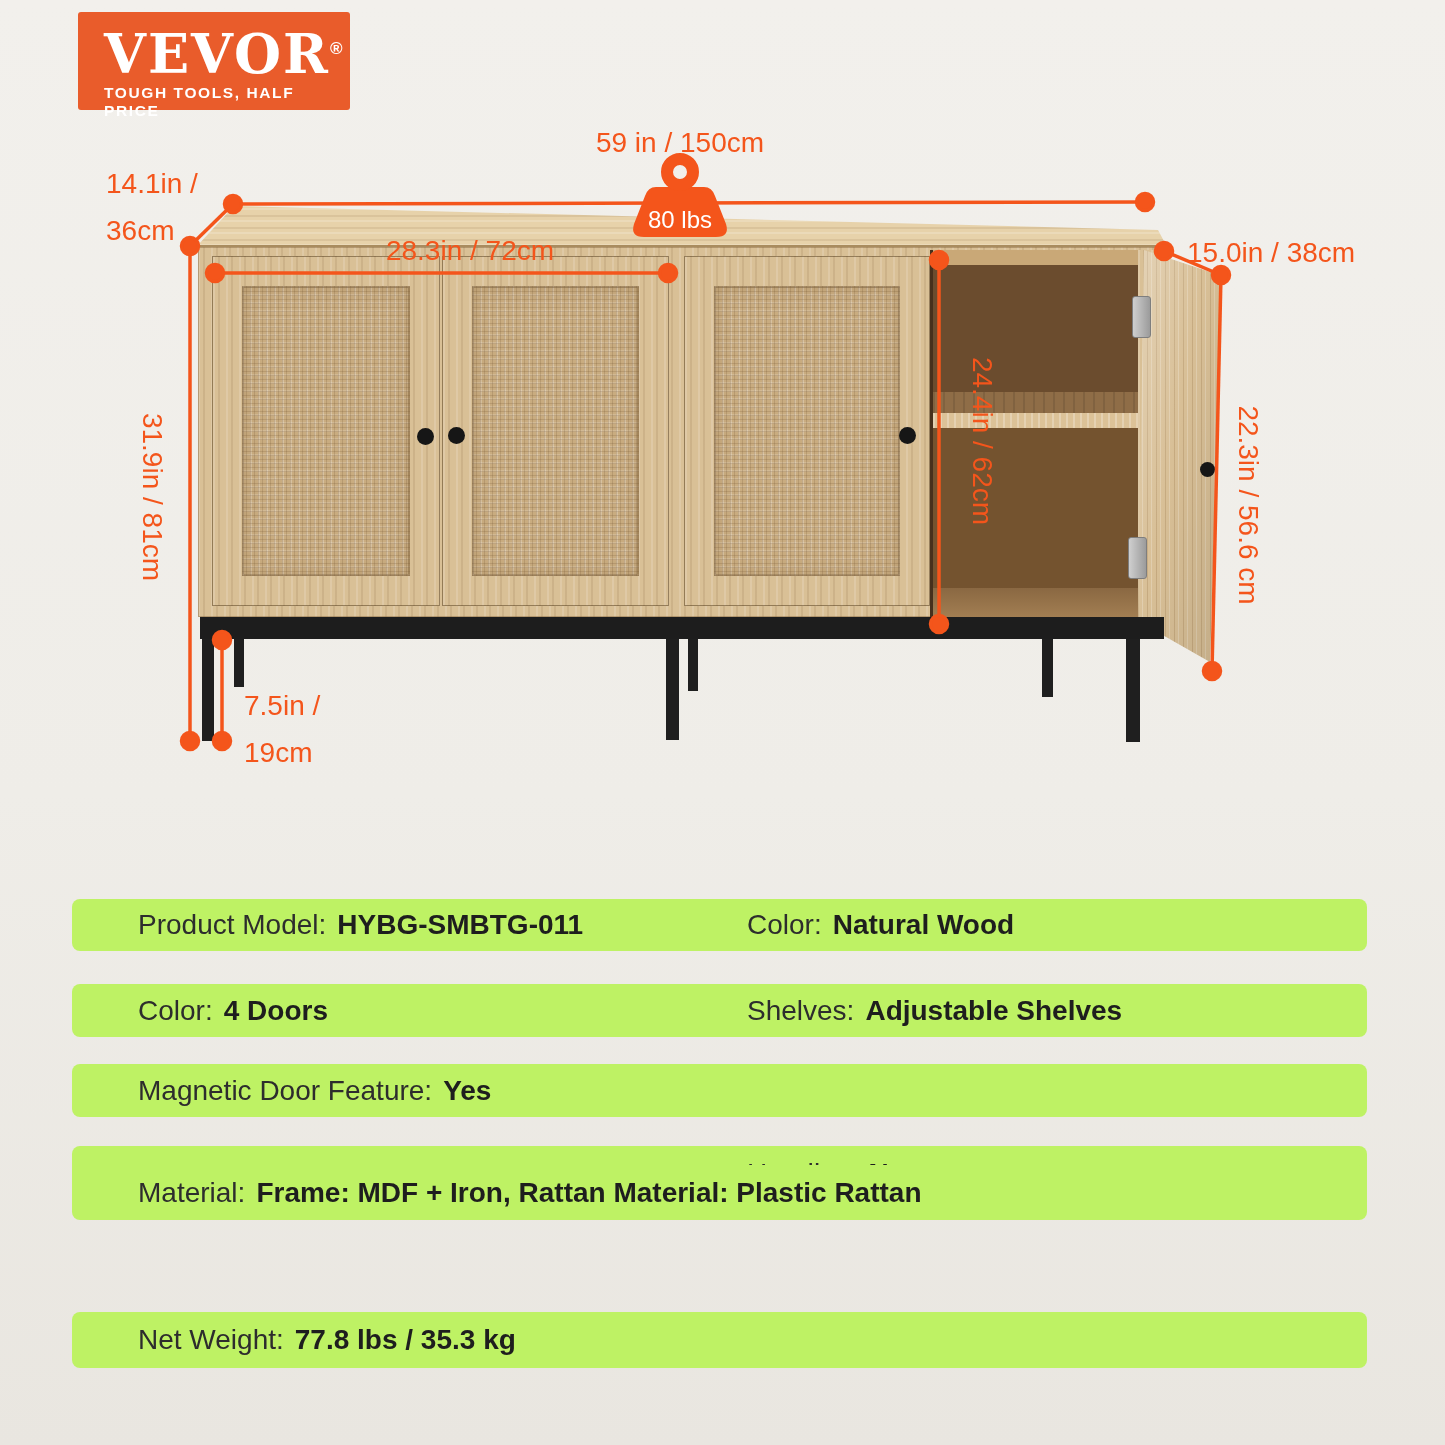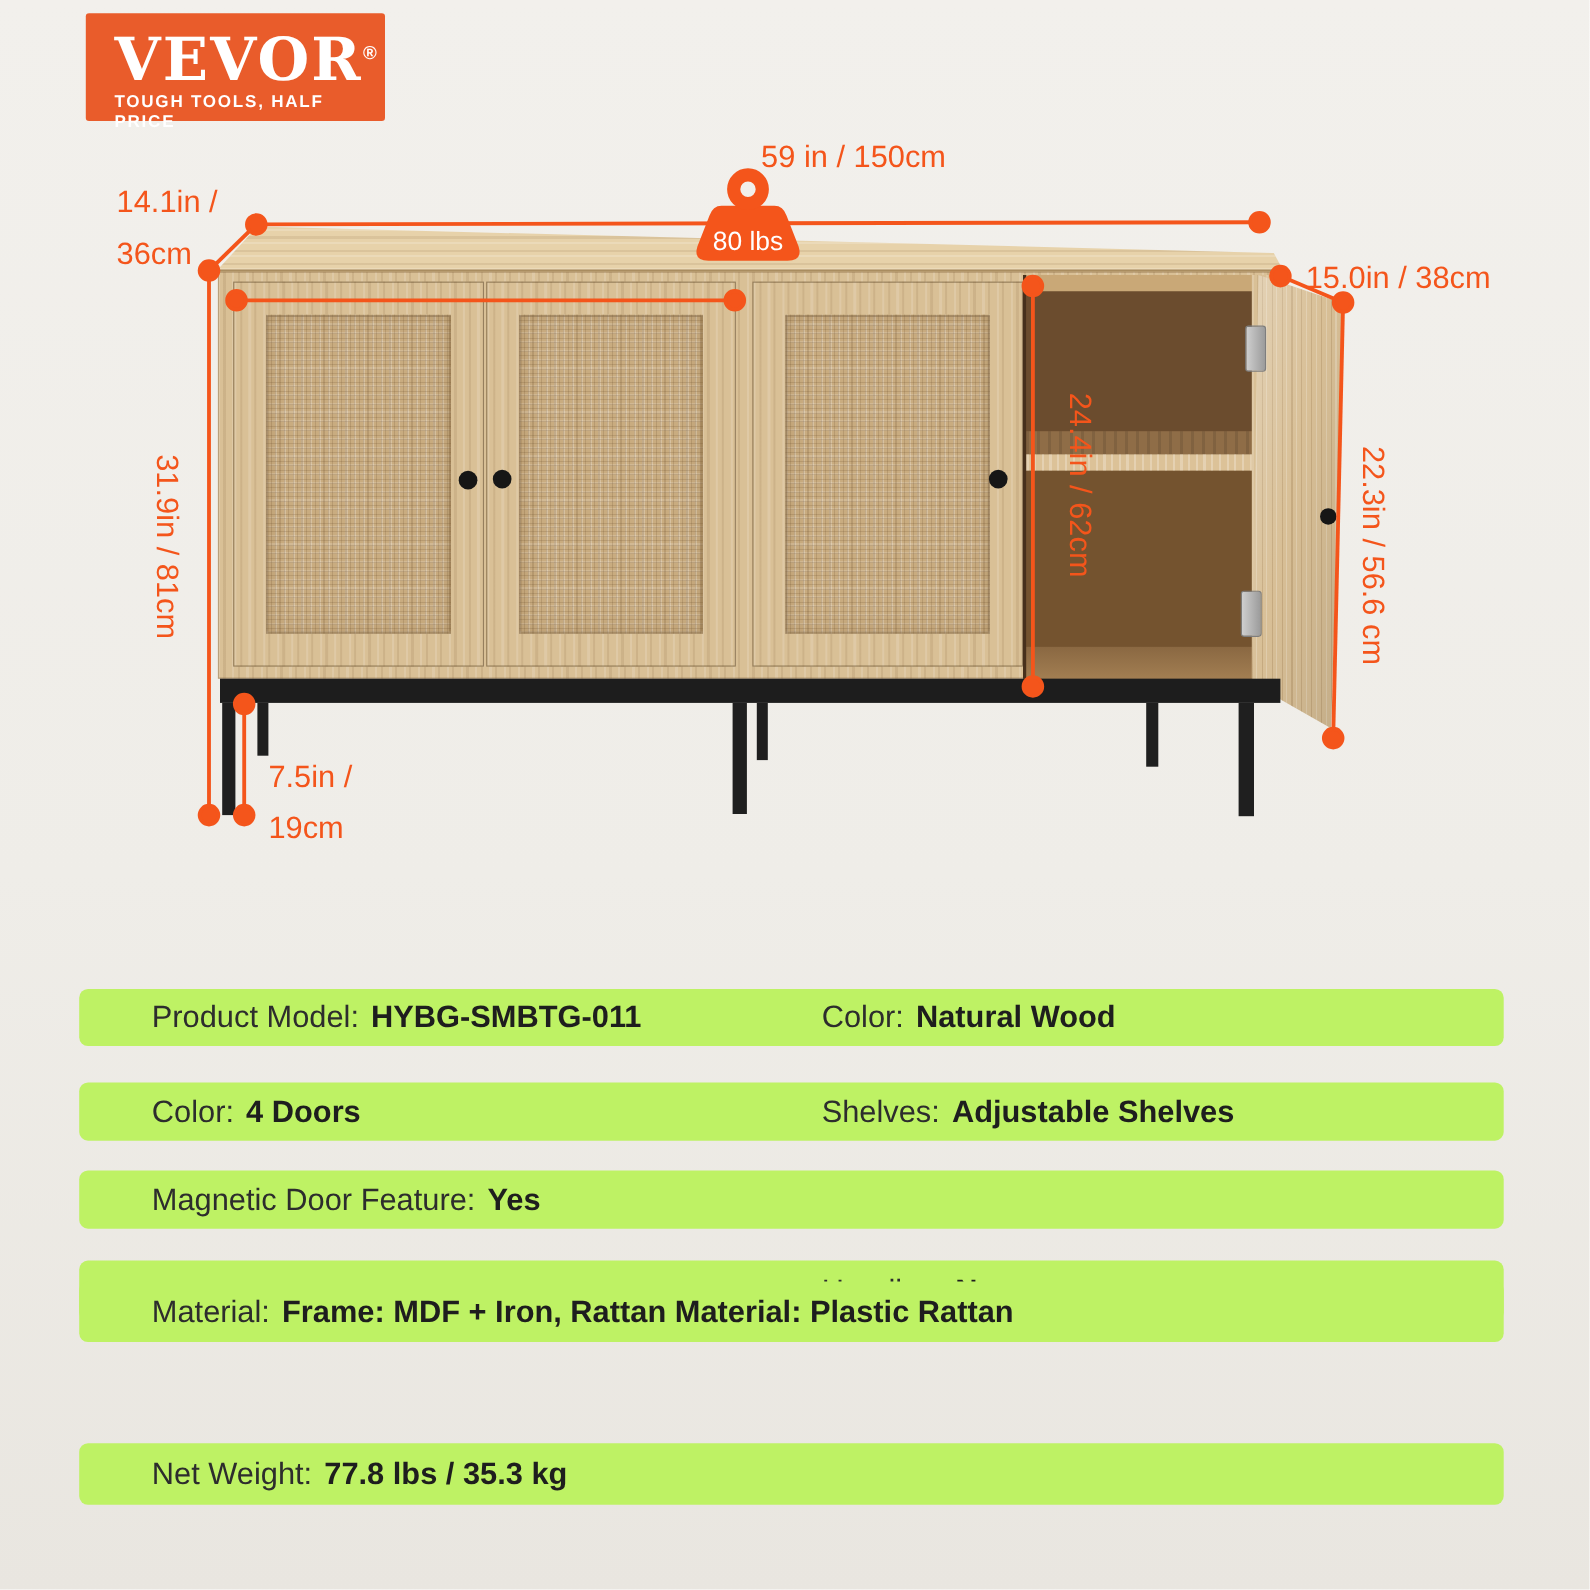--- a/index.html
+++ b/index.html
@@ -55,21 +55,21 @@
        linear-gradient(100deg,rgba(255,255,255,.32) 0%,rgba(255,255,255,0) 45%,rgba(0,0,0,.10) 100%),
        repeating-linear-gradient(90deg,rgba(150,115,70,.28) 0 1px,transparent 1px 4px,rgba(255,255,255,.22) 4px 5px,transparent 5px 9px);}
   .hinge{position:absolute;width:19px;height:42px;background:linear-gradient(90deg,#cfcfcf,#9b9b9b);
      border:1px solid #7e7e7e;border-radius:3px;box-sizing:border-box;}
 
   .rail{position:absolute;left:200px;top:617px;width:964px;height:22px;background:#1d1d1d;}
   .leg{position:absolute;background:#1f1f1f;}
 
   
   .dim{position:absolute;color:#f4551b;font-size:28px;line-height:34px;white-space:nowrap;}
-  .dim.center{text-align:right;}
+  .dim.center{text-align:center;}
   .rot{transform:rotate(90deg);text-align:center;}
   .weight-label{position:absolute;left:636px;top:206px;width:88px;text-align:center;color:#fff;
      font-size:24px;font-weight:500;}
 
   svg.overlay{position:absolute;left:0;top:0;pointer-events:none;}
 
   
   .spec-row{position:absolute;left:72px;width:1295px;background:#bef264;border-radius:8px;
      display:flex;align-items:center;padding-left:66px;box-sizing:border-box;color:#2d2d2d;font-size:28px;}
   .spec-cell .lbl{font-weight:400;}
@@ -157,20 +157,21 @@
       <circle cx="680" cy="172" r="13" fill="none" stroke="#f4551b" stroke-width="12"></circle>
     </g>
   </svg>
 
   <div class="weight-label">80 lbs</div>
   <div class="dim center" style="left:500px;top:126px;width:360px;">59 in / 150cm</div>
   <div class="dim" style="left:106px;top:160px;line-height:47px;">
     <div>14.1in /</div>
     <div>36cm</div>
   </div>
+  <div class="dim center" style="left:280px;top:234px;width:380px;">28.3in / 72cm</div>
   <div class="dim" style="left:1187px;top:236px;text-align:right;">15.0in / 38cm</div>
   <div class="dim rot" style="left:52px;top:480px;width:200px;">31.9in / 81cm</div>
   <div class="dim rot" style="left:882px;top:424px;width:200px;">24.4in / 62cm</div>
   <div class="dim rot" style="left:1128px;top:488px;width:240px;">22.3in / 56.6 cm</div>
   <div class="dim" style="left:244px;top:682px;line-height:47px;">
     <div>7.5in /</div>
     <div>19cm</div>
   </div>
 
   <div>

